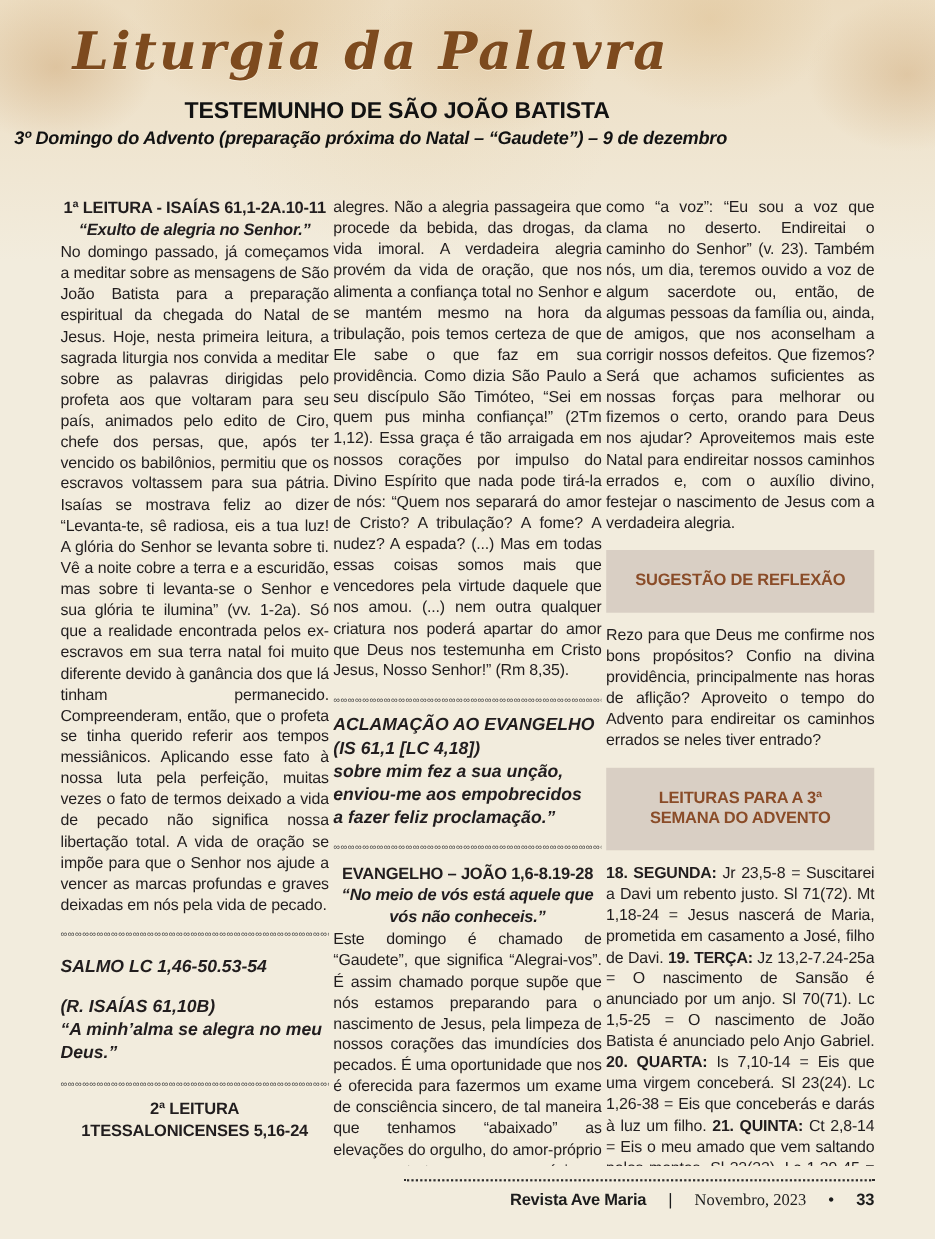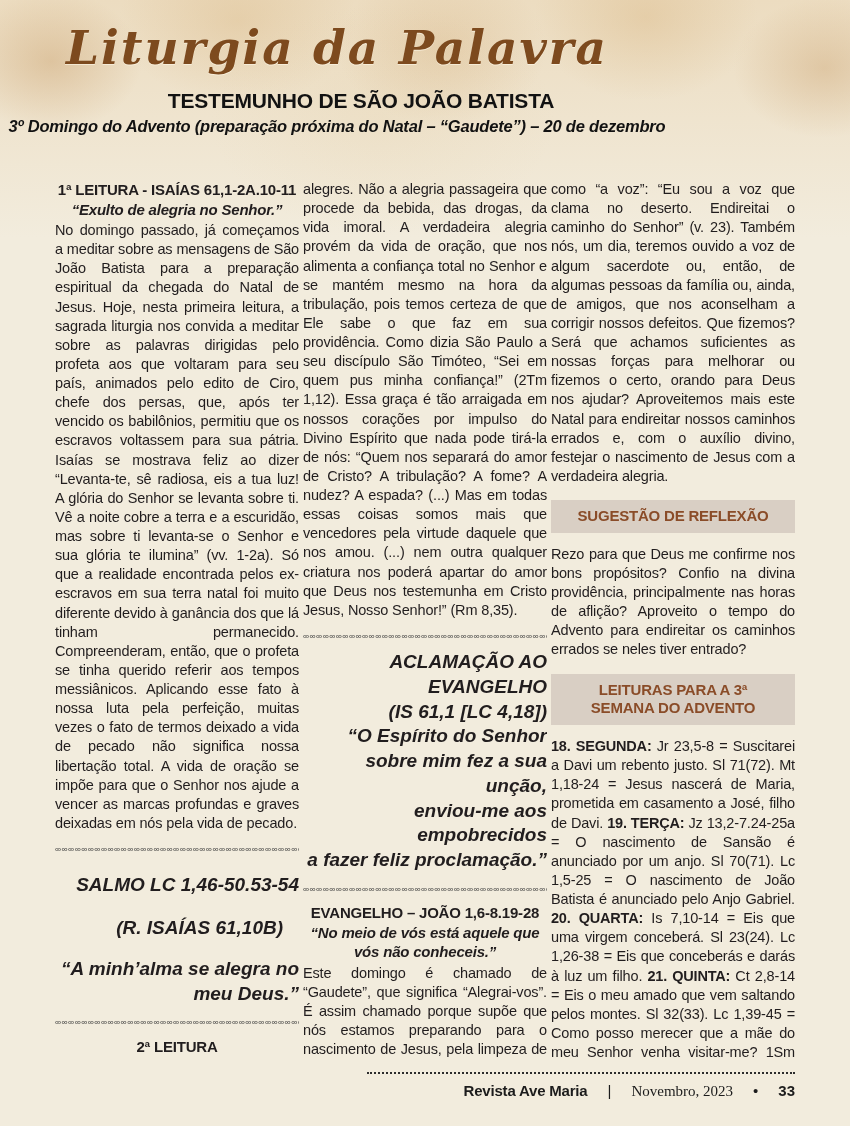--- a/index.html
+++ b/index.html
@@ -36,23 +36,23 @@
   .body-text{
     font-size:14.5px;line-height:1.32;text-align:justify;margin:0;
     letter-spacing:-.15px;
   }
   .sec-title{font-size:15px;font-weight:bold;text-align:center;line-height:1.3;margin:0;letter-spacing:-.2px;}
   .sec-quote{font-size:15px;font-weight:bold;font-style:italic;text-align:center;line-height:1.3;margin:0 0 2px;letter-spacing:-.2px;}
   .divider{
     text-align:center;font-size:8.5px;line-height:1;color:#3a3a3a;
     margin:12px 0 10px;white-space:nowrap;overflow:hidden;letter-spacing:.5px;
   }
-  .center-block{text-align:right;font-weight:bold;font-style:italic;font-size:19px;line-height:1.3;}
+  .center-block{text-align:left;font-weight:bold;font-style:italic;font-size:16px;line-height:1.3;}
   .box-header{
-    margin:14px 0 12px;padding:7px 4px;text-align:center;
+    margin:14px 0 12px;padding:19px 4px;text-align:center;
     background:#d9cfc4;color:#8a4c28;font-weight:bold;font-size:15px;line-height:1.25;
     letter-spacing:-.2px;
   }
   .readings{margin-top:2px;}
   .readings b{letter-spacing:-.2px;}
   .footer-rule{
     position:absolute;top:1072px;right:55px;width:428px;height:0;
     border-top:2px dotted #2c2c2c;
   }
   .footer{
@@ -64,51 +64,50 @@
   .footer .pageno{font-weight:bold;}
 </style>
 </head>
 <body>
 
 <div class="texture"></div>
 
 <div class="header">
   <div class="script-title">Liturgia da Palavra</div>
   <div class="page-title">TESTEMUNHO DE SÃO JOÃO BATISTA</div>
-  <div class="page-subtitle">3º Domingo do Advento (preparação próxima do Natal – “Gaudete”) – 20 de dezembro</div>
+  <div class="page-subtitle">3º Domingo do Advento (preparação próxima do Natal – “Gaudete”) – 9 de dezembro</div>
 </div>
 
 <div class="columns">
 
   <div class="col">
     <p class="sec-title">1ª LEITURA - ISAÍAS 61,1-2A.10-11</p>
     <p class="sec-quote">“Exulto de alegria no Senhor.”</p>
     <p class="body-text">No domingo passado, já começamos a meditar sobre as mensagens de São João Batista para a preparação espiritual da chegada do Natal de Jesus. Hoje, nesta primeira leitura, a sagrada liturgia nos convida a meditar sobre as palavras dirigidas pelo profeta aos que voltaram para seu país, animados pelo edito de Ciro, chefe dos persas, que, após ter vencido os babilônios, permitiu que os escravos voltassem para sua pátria. Isaías se mostrava feliz ao dizer “Levanta-te, sê radiosa, eis a tua luz! A glória do Senhor se levanta sobre ti. Vê a noite cobre a terra e a escuridão, mas sobre ti levanta-se o Senhor e sua glória te ilumina” (vv. 1-2a). Só que a realidade encontrada pelos ex-escravos em sua terra natal foi muito diferente devido à ganância dos que lá tinham permanecido. Compreenderam, então, que o profeta se tinha querido referir aos tempos messiânicos. Aplicando esse fato à nossa luta pela perfeição, muitas vezes o fato de termos deixado a vida de pecado não significa nossa libertação total. A vida de oração se impõe para que o Senhor nos ajude a vencer as marcas profundas e graves deixadas em nós pela vida de pecado.</p>
 
     <div class="divider">∞∞∞∞∞∞∞∞∞∞∞∞∞∞∞∞∞∞∞∞∞∞∞∞∞∞∞∞∞∞∞∞∞∞∞∞∞∞∞∞∞∞∞∞∞∞∞∞</div>
 
     <p class="center-block">SALMO LC 1,46-50.53-54</p>
-    <p class="center-block" style="margin:16px">(R. ISAÍAS 61,10B)</p>
+    <p class="center-block" style="margin:0">(R. ISAÍAS 61,10B)</p>
     <p class="center-block" style="margin:0">“A minh’alma se alegra no meu Deus.”</p>
 
     <div class="divider">∞∞∞∞∞∞∞∞∞∞∞∞∞∞∞∞∞∞∞∞∞∞∞∞∞∞∞∞∞∞∞∞∞∞∞∞∞∞∞∞∞∞∞∞∞∞∞∞</div>
 
     <p class="sec-title">2ª LEITURA</p>
     <p class="sec-title">1TESSALONICENSES 5,16-24</p>
 
   </div>
 
   <div class="col">
     <p class="body-text">alegres. Não a alegria passageira que procede da bebida, das drogas, da vida imoral. A verdadeira alegria provém da vida de oração, que nos alimenta a confiança total no Senhor e se mantém mesmo na hora da tribulação, pois temos certeza de que Ele sabe o que faz em sua providência. Como dizia São Paulo a seu discípulo São Timóteo, “Sei em quem pus minha confiança!” (2Tm 1,12). Essa graça é tão arraigada em nossos corações por impulso do Divino Espírito que nada pode tirá-la de nós: “Quem nos separará do amor de Cristo? A tribulação? A fome? A nudez? A espada? (...) Mas em todas essas coisas somos mais que vencedores pela virtude daquele que nos amou. (...) nem outra qualquer criatura nos poderá apartar do amor que Deus nos testemunha em Cristo Jesus, Nosso Senhor!” (Rm 8,35).</p>
 
     <div class="divider">∞∞∞∞∞∞∞∞∞∞∞∞∞∞∞∞∞∞∞∞∞∞∞∞∞∞∞∞∞∞∞∞∞∞∞∞∞∞∞∞∞∞∞∞∞∞∞∞</div>
 
     <p class="center-block" style="margin:0">ACLAMAÇÃO AO EVANGELHO</p>
     <p class="center-block" style="margin:0">(IS 61,1 [LC 4,18])</p>
-    <div class="center-block">“O Espírito do Senhor</div>
     <div class="center-block">sobre mim fez a sua unção,</div>
     <div class="center-block">enviou-me aos empobrecidos</div>
     <div class="center-block">a fazer feliz proclamação.”</div>
 
     <div class="divider">∞∞∞∞∞∞∞∞∞∞∞∞∞∞∞∞∞∞∞∞∞∞∞∞∞∞∞∞∞∞∞∞∞∞∞∞∞∞∞∞∞∞∞∞∞∞∞∞</div>
 
     <p class="sec-title">EVANGELHO – JOÃO 1,6-8.19-28</p>
     <p class="sec-quote">“No meio de vós está aquele que vós não conheceis.”</p>
     <p class="body-text">Este domingo é chamado de “Gaudete”, que significa “Alegrai-vos”. É assim chamado porque supõe que nós estamos preparando para o nascimento de Jesus, pela limpeza de nossos corações das imundícies dos pecados. É uma oportunidade que nos é oferecida para fazermos um exame de consciência sincero, de tal maneira que tenhamos “abaixado” as elevações do orgulho, do amor-próprio com que tratamos nossos próximos; por outro lado, é hora de aterrarmos nossas omissões abrindo-nos às necessidades de quem nos cerca. Neste Evangelho, São João Evangelista nos conta que o precursor do Messias se apresentou</p>
   </div>

